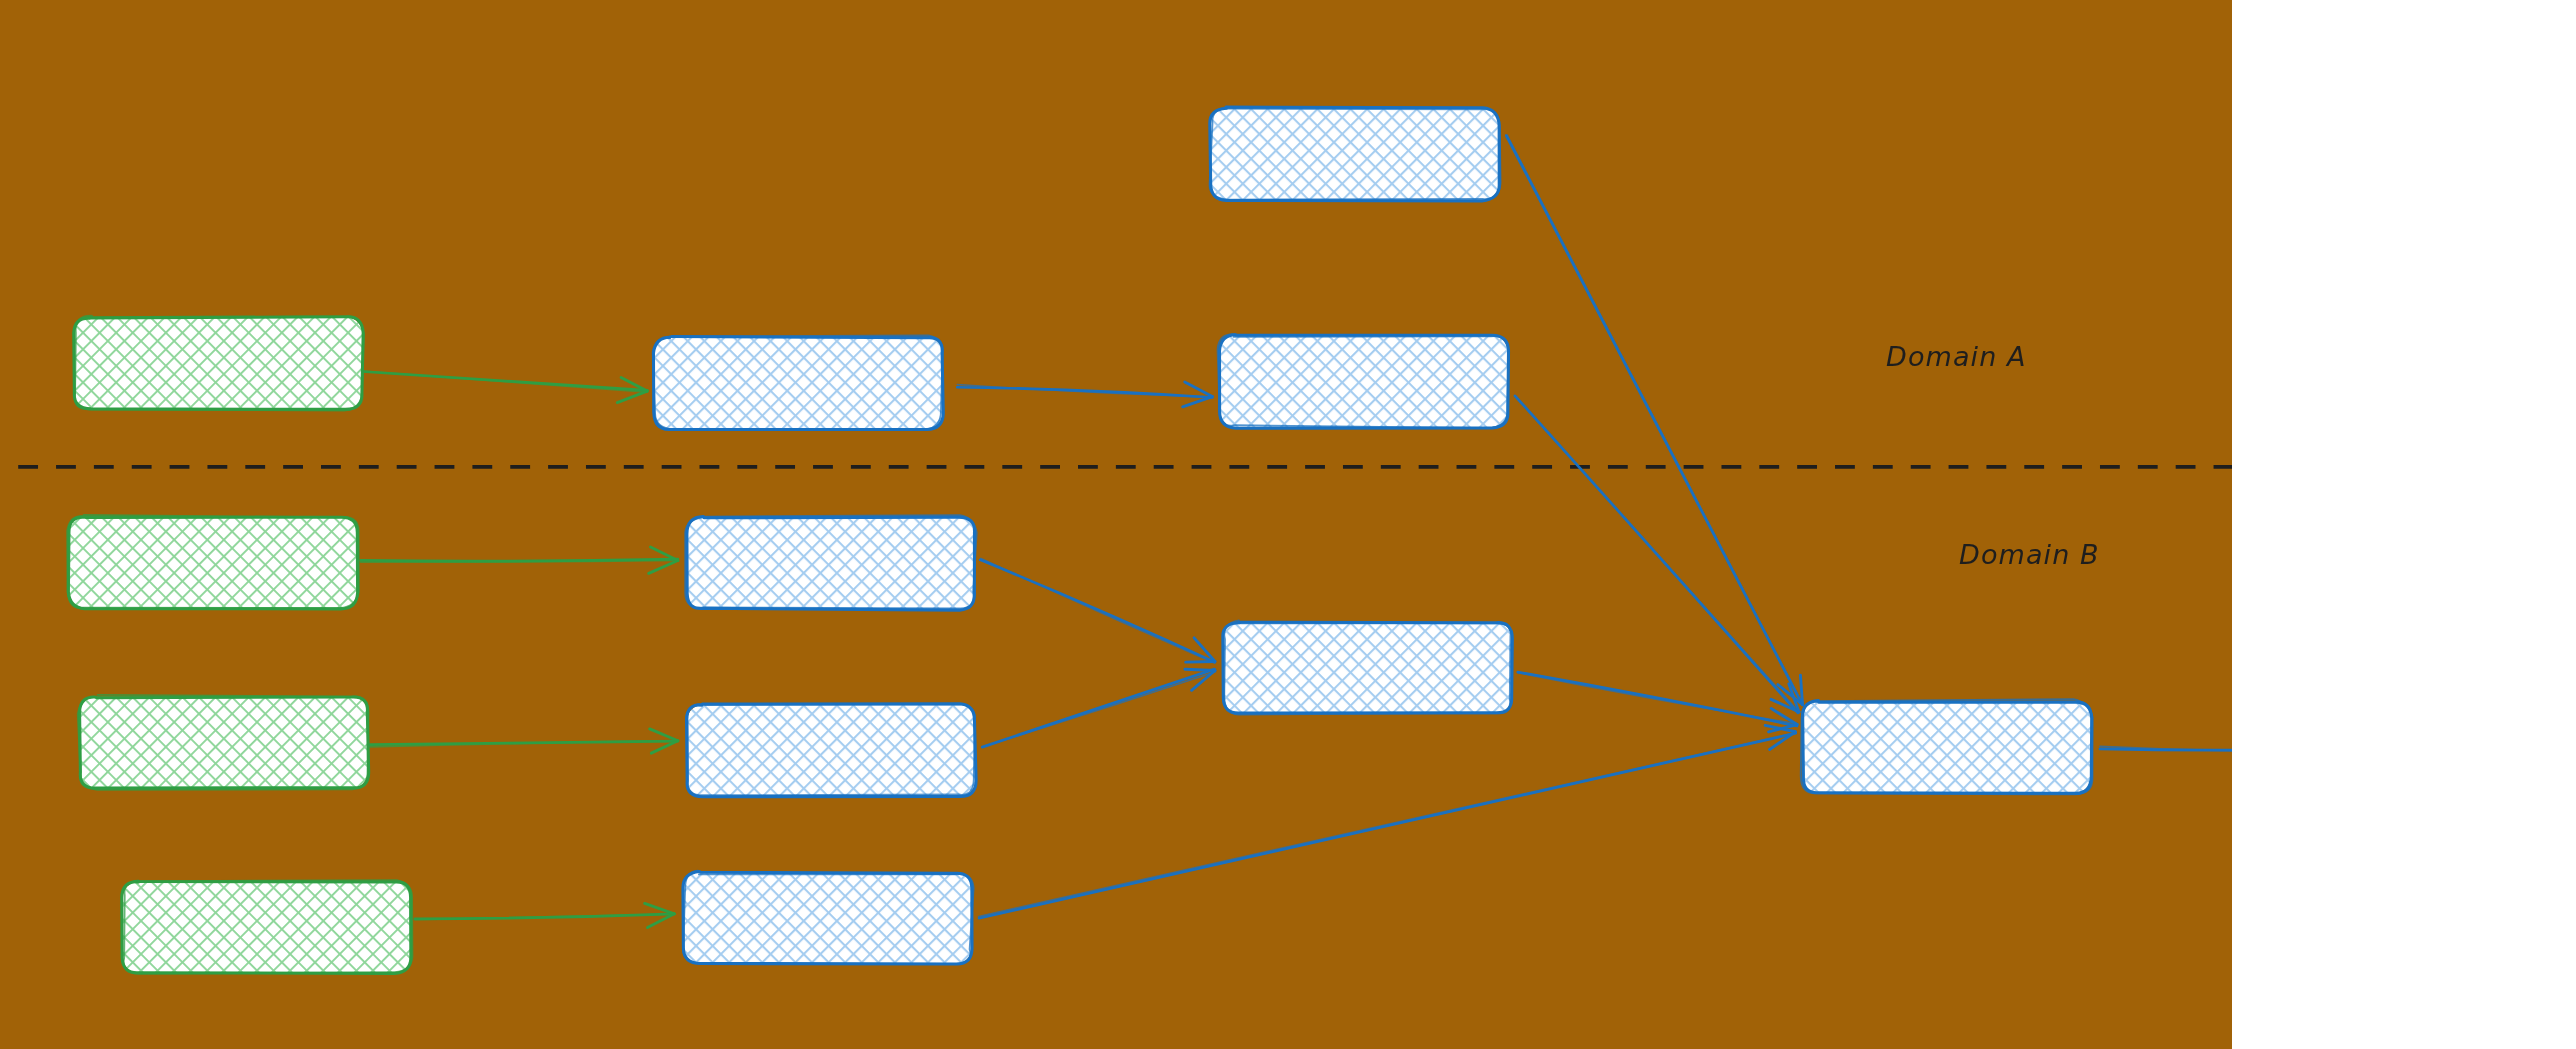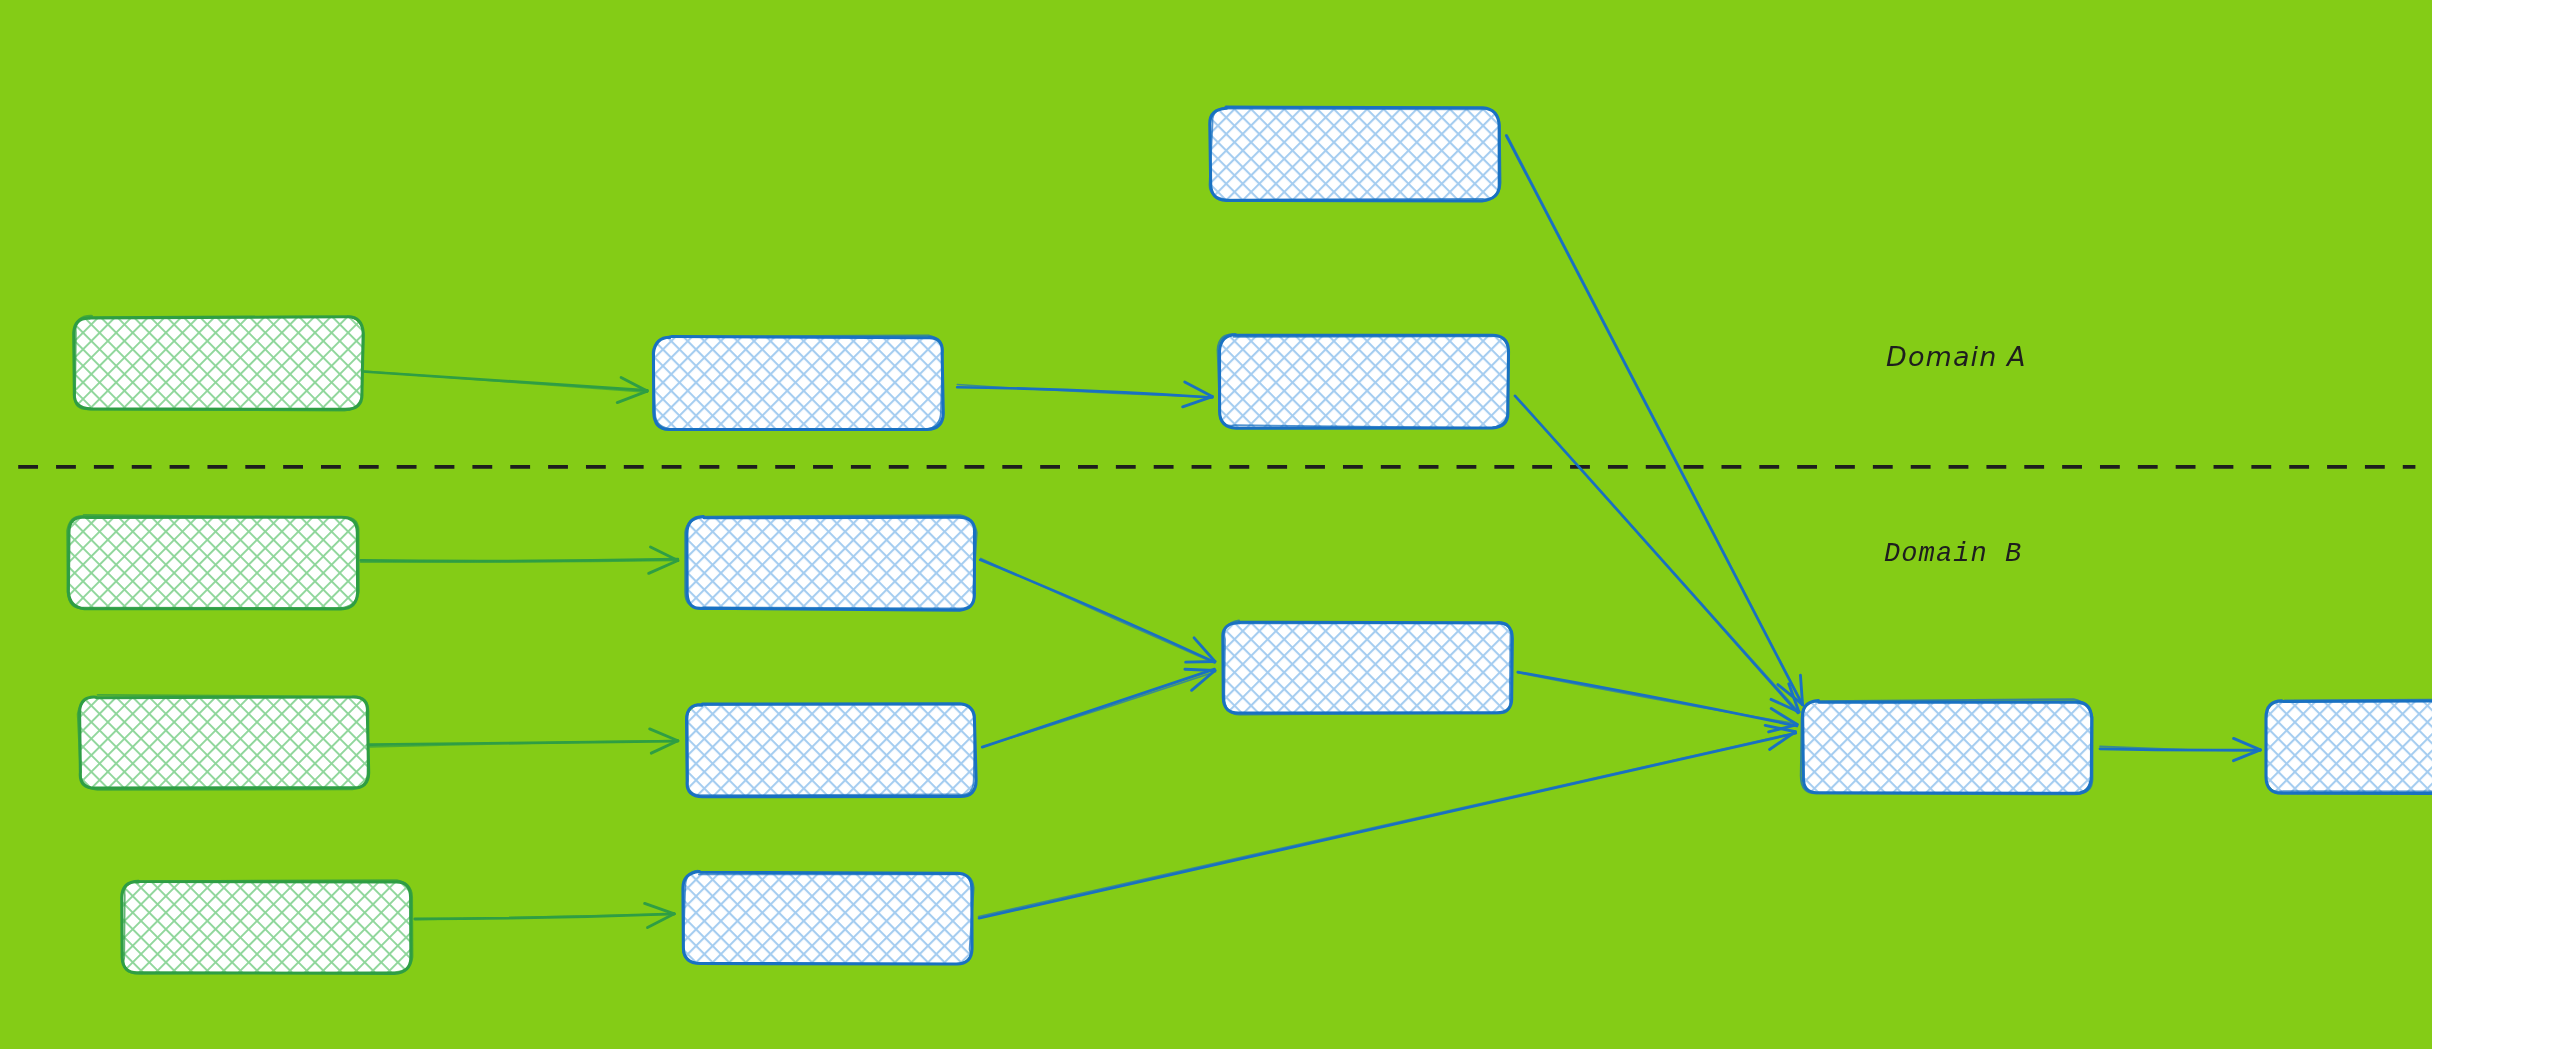--- a/index.html
+++ b/index.html
@@ -6,23 +6,23 @@
   html, body {
     margin: 0;
     padding: 0;
     background: #ffffff;
   }
   body {
     font-family: "DejaVu Sans", sans-serif;
   }
   #canvas {
     position: relative;
-    width: 2432px;
+    width: 2232px;
     height: 1049px;
-    background: #84cc16;
+    background: #a16207;
     overflow: hidden;
   }
   #diagram-svg {
     position: absolute;
     left: 0;
     top: 0;
     width: 2576px;
     height: 1049px;
   }
   .domain-label {
@@ -236,17 +236,17 @@
           </clipPath>
           <rect x="2515" y="778" width="320" height="102" fill="url(#hatch-blue)" clip-path="url(#clip-b8)"></rect>
           <path d="M 2533.1 778.4 L 2818.2 777.4 Q 2836.0 778.0 2835.8 796.3 L 2834.4 862.7 Q 2835.9 879.5 2817.7 880.6 L 2533.0 880.2 Q 2514.7 881.1 2514.2 862.3 L 2514.2 796.6 Q 2514.2 778.0 2531.9 777.7" fill="none" stroke="#1971c2" stroke-width="3.4" stroke-linecap="round" stroke-linejoin="round" opacity="1"></path>
           <path d="M 2534.8 777.2 L 2818.7 775.6 Q 2836.5 778.7 2836.2 797.6 L 2835.5 861.9 Q 2835.5 878.9 2818.2 878.5 L 2533.6 877.9 Q 2513.7 881.2 2514.5 860.5 L 2514.5 797.1 Q 2515.8 775.6 2531.3 778.7" fill="none" stroke="#1971c2" stroke-width="2" stroke-linecap="round" stroke-linejoin="round" opacity="0.75"></path>
         </g>
       </g>
   </svg>
 
   <div id="labels-layer">
       <div class="domain-label" style="left: 1886px; top: 341px;">Domain A</div>
-      <div class="domain-label" style="left: 1884px; top: 539px; font-family: Liberation Mono, monospace;">Domain B</div>
+      <div class="domain-label" style="left: 1959px; top: 539px;">Domain B</div>
     </div>
 
 </div>
 
 
 </body></html>

